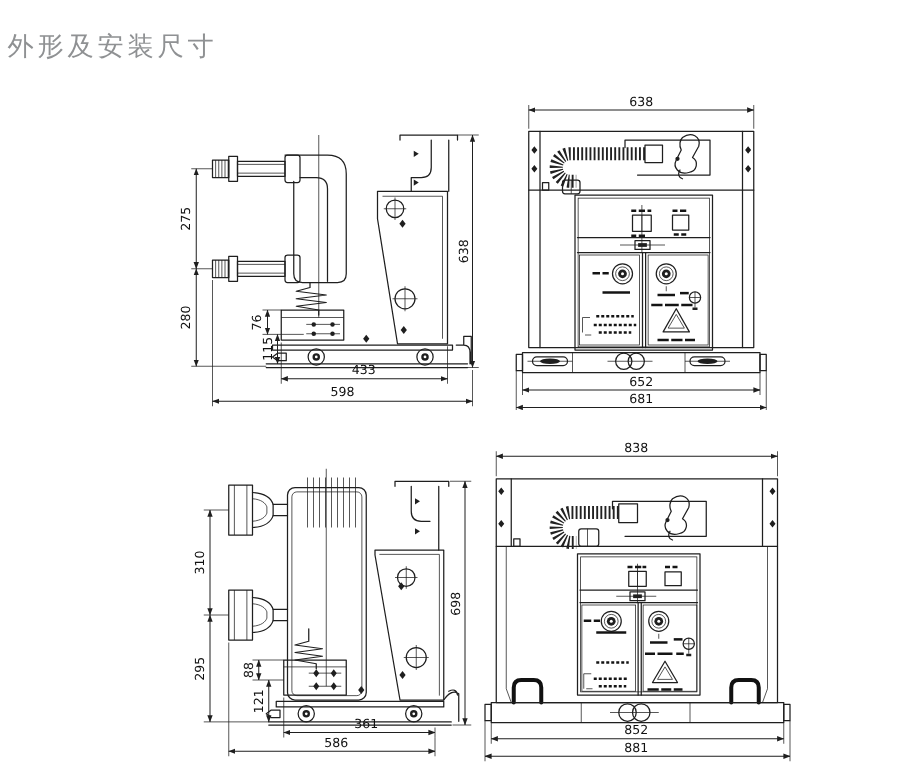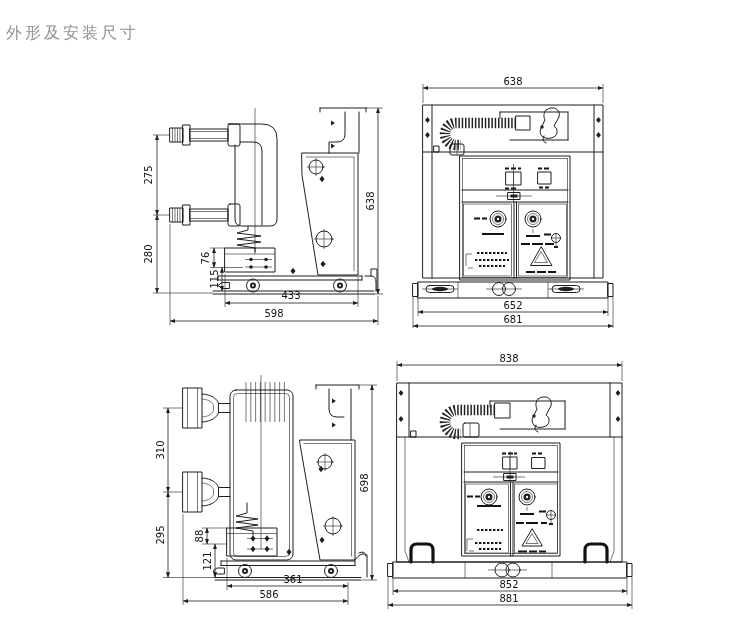--- a/index.html
+++ b/index.html
@@ -1,18 +1,18 @@
 <!DOCTYPE html>
 <html><head>
 <meta charset="utf-8">
 <style>
   html,body{margin:0;padding:0;background:#fff;}
   #page{position:relative;width:730px;height:620px;background:#ffffff;overflow:hidden;
         font-family:"DejaVu Sans",sans-serif;}
-  #title{position:absolute;left:6px;top:23px;font-size:16px;letter-spacing:3px;
+  #title{position:absolute;left:6px;top:23px;font-size:21px;letter-spacing:3px;
          color:#8f9193;font-family:"DejaVu Sans",sans-serif;}
   .svgbox{position:absolute;}
   
   .ln{fill:none;stroke:#1f1f1f;stroke-width:1;stroke-linecap:round;stroke-linejoin:round;}
   .thin{fill:none;stroke:#1f1f1f;stroke-width:0.6;}
   .dim{fill:none;stroke:#1f1f1f;stroke-width:0.8;}
   .ext{fill:none;stroke:#1f1f1f;stroke-width:0.6;}
   .blk{fill:#1f1f1f;stroke:none;}
   .wht{fill:#ffffff;stroke:none;}
   .corr{fill:none;stroke:#222;stroke-width:10.5;stroke-dasharray:1.5 1.8;}

